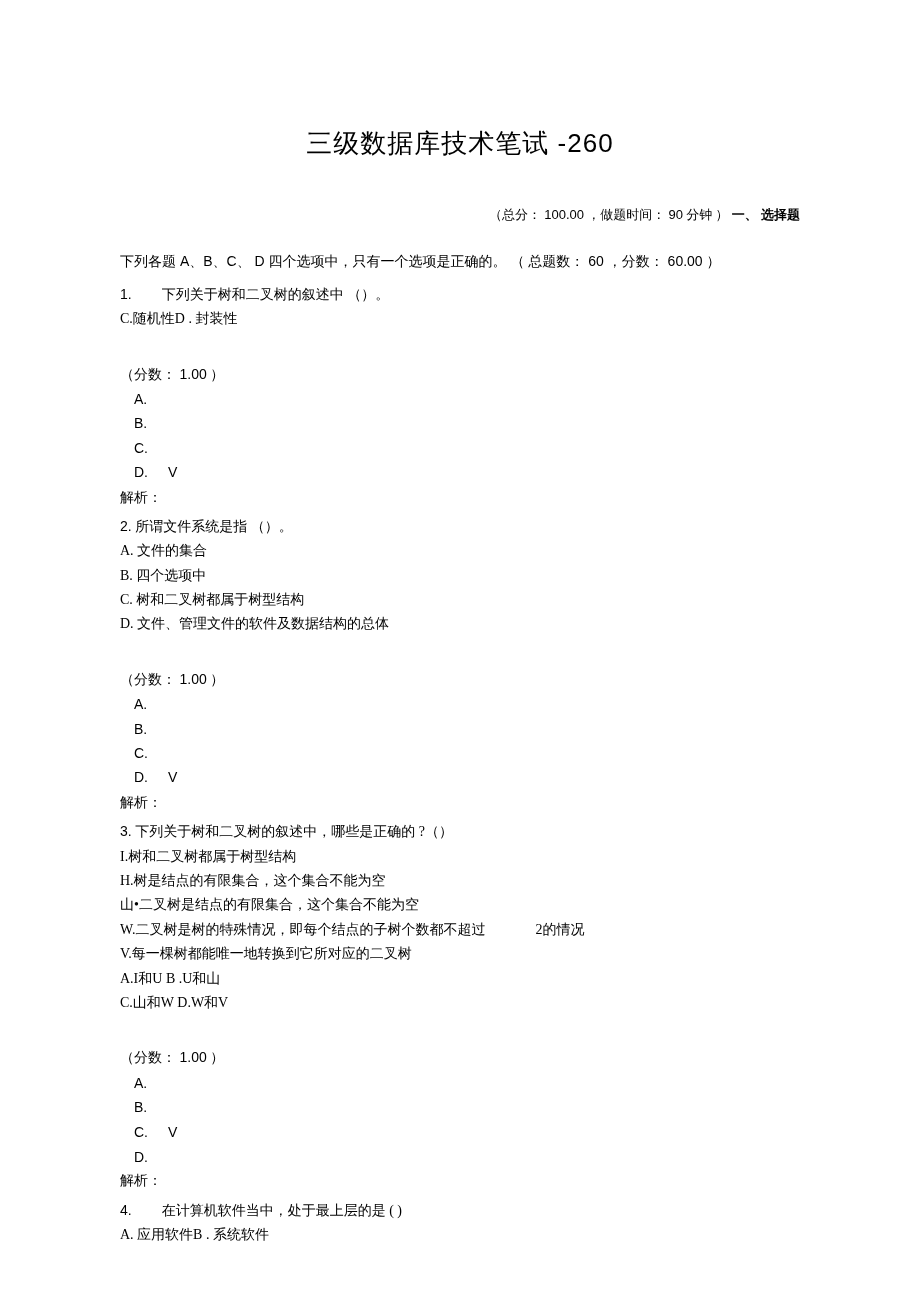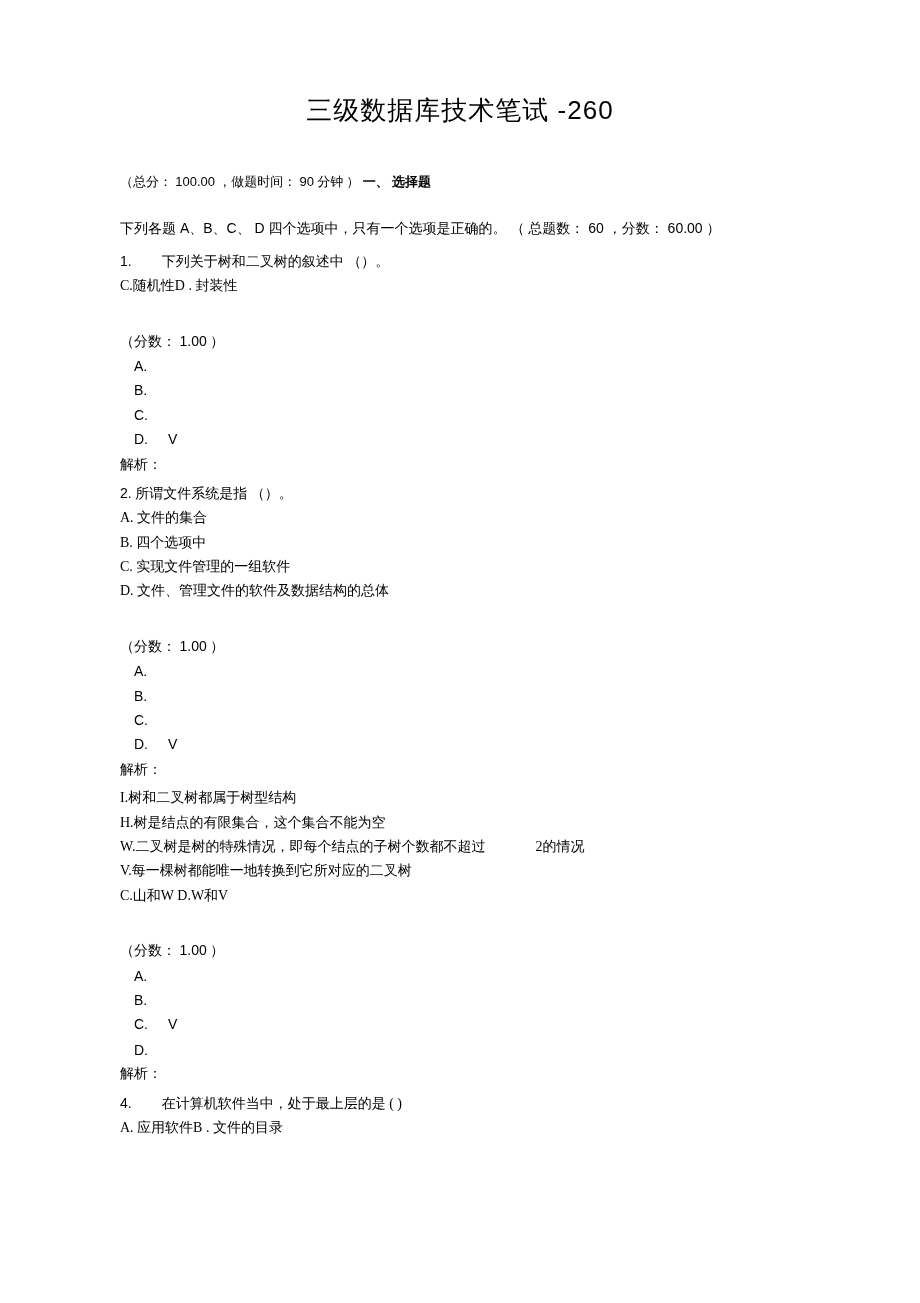--- a/index.html
+++ b/index.html
@@ -17,26 +17,27 @@
     padding: 90px 120px 60px 120px;
     box-sizing: border-box;
   }
   .title {
     text-align: center;
     font-family: "SimHei", "黑体", sans-serif;
     font-size: 26px;
     font-weight: 400;
     letter-spacing: 1px;
     margin-bottom: 40px;
+    margin-top: 33px;
   }
   .title .num {
     font-family: Arial, sans-serif;
   }
   .meta {
-    text-align: left;
+    text-align: right;
     font-size: 13px;
     margin-bottom: 25px;
   }
   .meta .sec {
     font-family: "SimHei", "黑体", sans-serif;
     font-weight: bold;
   }
   .instr {
     font-family: "SimHei", "黑体", sans-serif;
     font-size: 14px;
@@ -110,60 +111,66 @@
     <div class="line">解析：</div>
   </div>
 
   <div class="q-block">
     <div class="line">
       <span class="latin">2.</span>
       <span>所谓文件系统是指 （）。</span>
     </div>
     <div class="line">A.  文件的集合</div>
     <div class="line">B.  四个选项中</div>
-    <div class="line">C.  实现文件管理的一组软件</div>
+    <div class="line">C.  树和二叉树都属于树型结构</div>
     <div class="line">D.  文件、管理文件的软件及数据结构的总体</div>
     <div class="gap"></div>
     <div class="line">
       <span>（分数：</span>
       <span class="latin">1.00</span>
       <span>）</span>
     </div>
     <div class="line indent latin">A.</div>
     <div class="line indent latin">B.</div>
     <div class="line indent latin">C.</div>
     <div class="line indent">
       <span class="latin">D.</span><span class="px20"></span><span class="latin">V</span>
     </div>
     <div class="line">解析：</div>
   </div>
 
   <div class="q-block">
+    <div class="line">
+      <span class="latin">3.</span>
+      <span>下列关于树和二叉树的叙述中，哪些是正确的 ?（）</span>
+    </div>
     <div class="line">I.树和二叉树都属于树型结构</div>
     <div class="line">H.树是结点的有限集合，这个集合不能为空</div>
+    <div class="line">山•二叉树是结点的有限集合，这个集合不能为空</div>
     <div class="line">
       <span>W.二叉树是树的特殊情况，即每个结点的子树个数都不超过</span><span style="display:inline-block;width:50px;"></span><span>2的情况</span>
     </div>
     <div class="line">V.每一棵树都能唯一地转换到它所对应的二叉树</div>
+    <div class="line">A.I和U B .U和山</div>
     <div class="line">C.山和W D.W和V</div>
     <div class="gap"></div>
     <div class="line">
       <span>（分数：</span>
       <span class="latin">1.00</span>
       <span>）</span>
     </div>
     <div class="line indent latin">A.</div>
     <div class="line indent latin">B.</div>
     <div class="line indent">
       <span class="latin">C.</span><span class="px20"></span><span class="latin">V</span>
     </div>
     <div class="line indent latin">D.</div>
     <div class="line">解析：</div>
   </div>
 
   <div class="q-block">
     <div class="line">
       <span class="latin">4.</span><span class="px30"></span><span>在计算机软件当中，处于最上层的是 ( )</span>
     </div>
-    <div class="line">A.      应用软件B . 文件的目录</div>
+    <div class="line">A.      应用软件B . 系统软件</div>
   </div>
 
 </div>
 
 </body></html>

